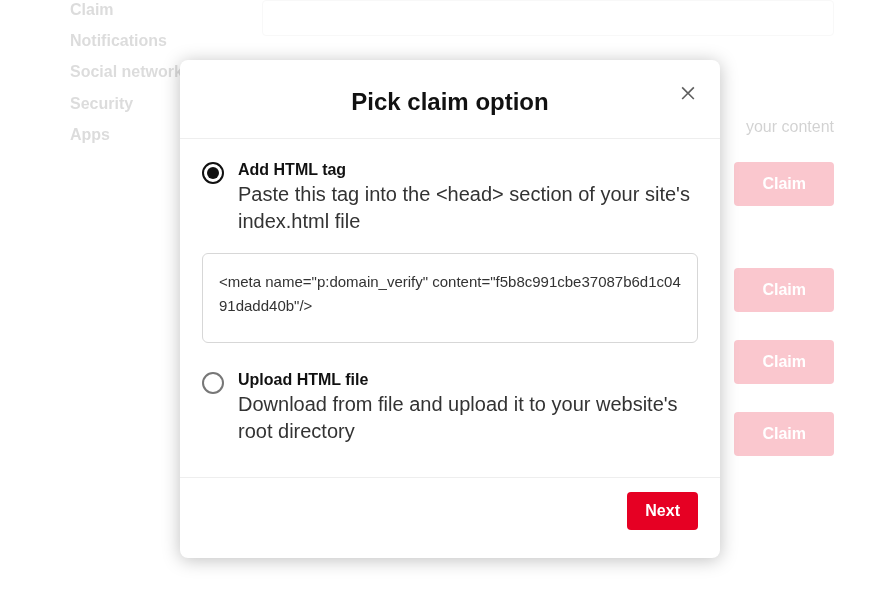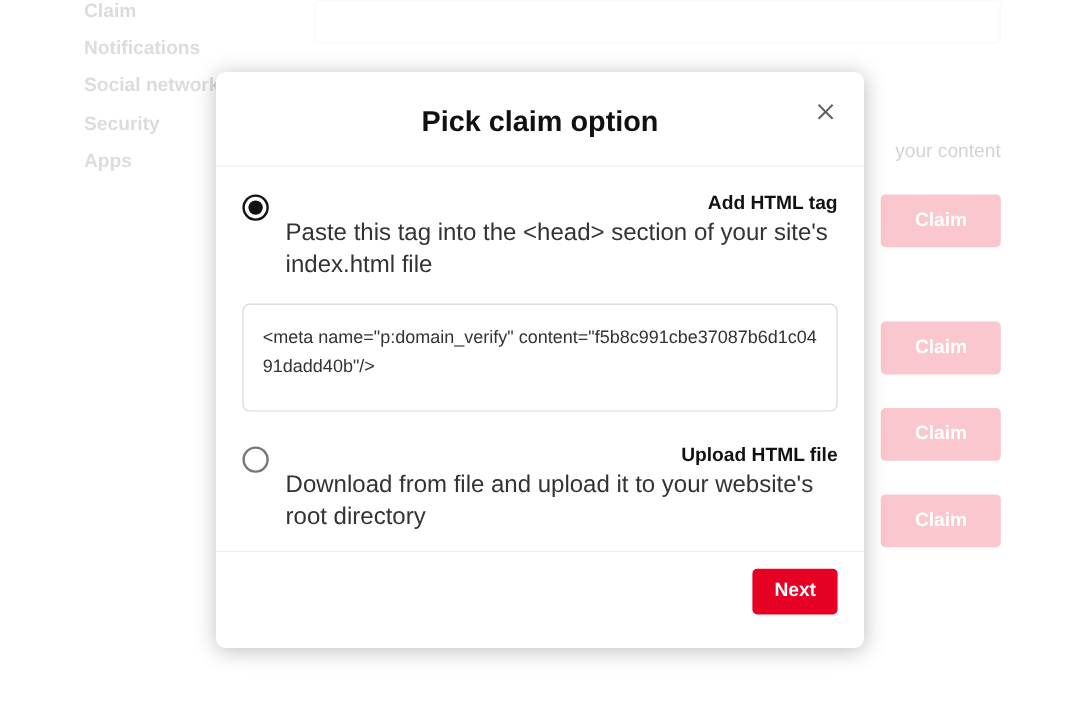--- a/index.html
+++ b/index.html
@@ -156,21 +156,20 @@
     position: absolute;
     inset: 3px;
     background: #111;
     border-radius: 50%;
   }
   .option .ot {
     font-weight: 700;
     font-size: 16px;
     color: #111;
     margin-bottom: 2px;
-    text-align: right;
   }
   .option .od {
     font-size: 20px;
     color: #333;
     line-height: 1.35;
   }
   .codebox {
     border: 1px solid #d7d7d7;
     border-radius: 6px;
     padding: 16px 16px 18px;
@@ -269,21 +268,21 @@
     <div class="option">
       <div class="radio selected"></div>
       <div>
         <div class="ot">Add HTML tag</div>
         <div class="od">Paste this tag into the &lt;head&gt; section of your site's index.html file</div>
       </div>
     </div>
 
     <div class="codebox">&lt;meta name="p:domain_verify" content="f5b8c991cbe37087b6d1c0491dadd40b"/&gt;</div>
 
-    <div class="option" style="margin-bottom:10px;">
+    <div class="option" style="margin-bottom:28px;">
       <div class="radio unselected"></div>
       <div>
         <div class="ot">Upload HTML file</div>
         <div class="od">Download from file and upload it to your website's root directory</div>
       </div>
     </div>
 
   </div>
   <div class="modal-footer">
     <button class="next-btn">Next</button>

